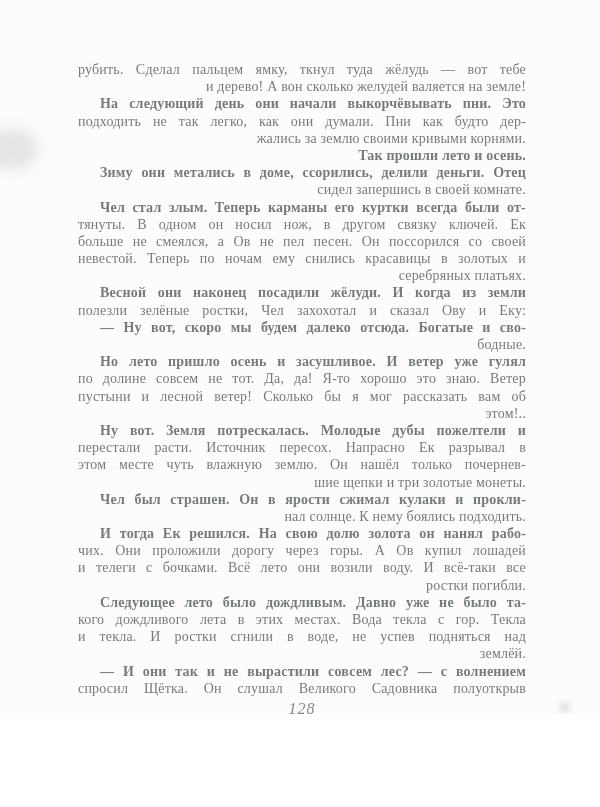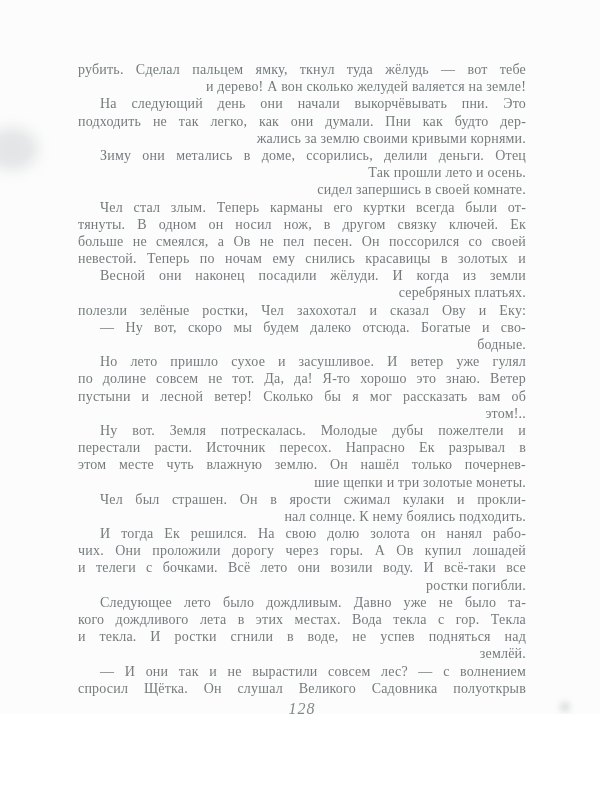--- a/index.html
+++ b/index.html
@@ -31,20 +31,21 @@
     overflow: hidden;
     text-align: right;
   }
   .line.just {
     white-space: normal;
     text-align: justify;
     text-align-last: justify;
   }
   .line.indent {
     padding-left: 22px;
+    font-weight: bold;
   }
   .page-number {
     position: absolute;
     left: 78px;
     top: 700px;
     width: 448px;
     text-align: center;
     font-size: 16px;
     font-style: italic;
     color: #83898b;
@@ -86,33 +87,33 @@
   <div class="smudge smudge-left"></div>
   <div class="smudge smudge-bottom"></div>
   <div class="smudge smudge-dot"></div>
 
   <div class="text-block">
       <div class="line just">рубить. Сделал пальцем ямку, ткнул туда жёлудь — вот тебе</div>
       <div class="line">и дерево! А вон сколько желудей валяется на земле!</div>
       <div class="line indent just">На следующий день они начали выкорчёвывать пни. Это</div>
       <div class="line just">подходить не так легко, как они думали. Пни как будто дер-</div>
       <div class="line">жались за землю своими кривыми корнями.</div>
+      <div class="line indent">Так прошли лето и осень.</div>
       <div class="line indent just">Зиму они метались в доме, ссорились, делили деньги. Отец</div>
-      <div class="line indent">Так прошли лето и осень.</div>
       <div class="line">сидел запершись в своей комнате.</div>
       <div class="line indent just">Чел стал злым. Теперь карманы его куртки всегда были от-</div>
       <div class="line just">тянуты. В одном он носил нож, в другом связку ключей. Ек</div>
       <div class="line just">больше не смеялся, а Ов не пел песен. Он поссорился со своей</div>
       <div class="line just">невестой. Теперь по ночам ему снились красавицы в золотых и</div>
+      <div class="line">серебряных платьях.</div>
       <div class="line indent just">Весной они наконец посадили жёлуди. И когда из земли</div>
-      <div class="line">серебряных платьях.</div>
       <div class="line just">полезли зелёные ростки, Чел захохотал и сказал Ову и Еку:</div>
       <div class="line indent just">— Ну вот, скоро мы будем далеко отсюда. Богатые и сво-</div>
       <div class="line">бодные.</div>
-      <div class="line indent just">Но лето пришло сухое и засушливое. И ветер уже гулял</div>
+      <div class="line indent just">Но лето пришло осень и засушливое. И ветер уже гулял</div>
       <div class="line just">по долине совсем не тот. Да, да! Я-то хорошо это знаю. Ветер</div>
       <div class="line just">пустыни и лесной ветер! Сколько бы я мог рассказать вам об</div>
       <div class="line">этом!..</div>
       <div class="line indent just">Ну вот. Земля потрескалась. Молодые дубы пожелтели и</div>
       <div class="line just">перестали расти. Источник пересох. Напрасно Ек разрывал в</div>
       <div class="line just">этом месте чуть влажную землю. Он нашёл только почернев-</div>
       <div class="line">шие щепки и три золотые монеты.</div>
       <div class="line indent just">Чел был страшен. Он в ярости сжимал кулаки и прокли-</div>
       <div class="line">нал солнце. К нему боялись подходить.</div>
       <div class="line indent just">И тогда Ек решился. На свою долю золота он нанял рабо-</div>

